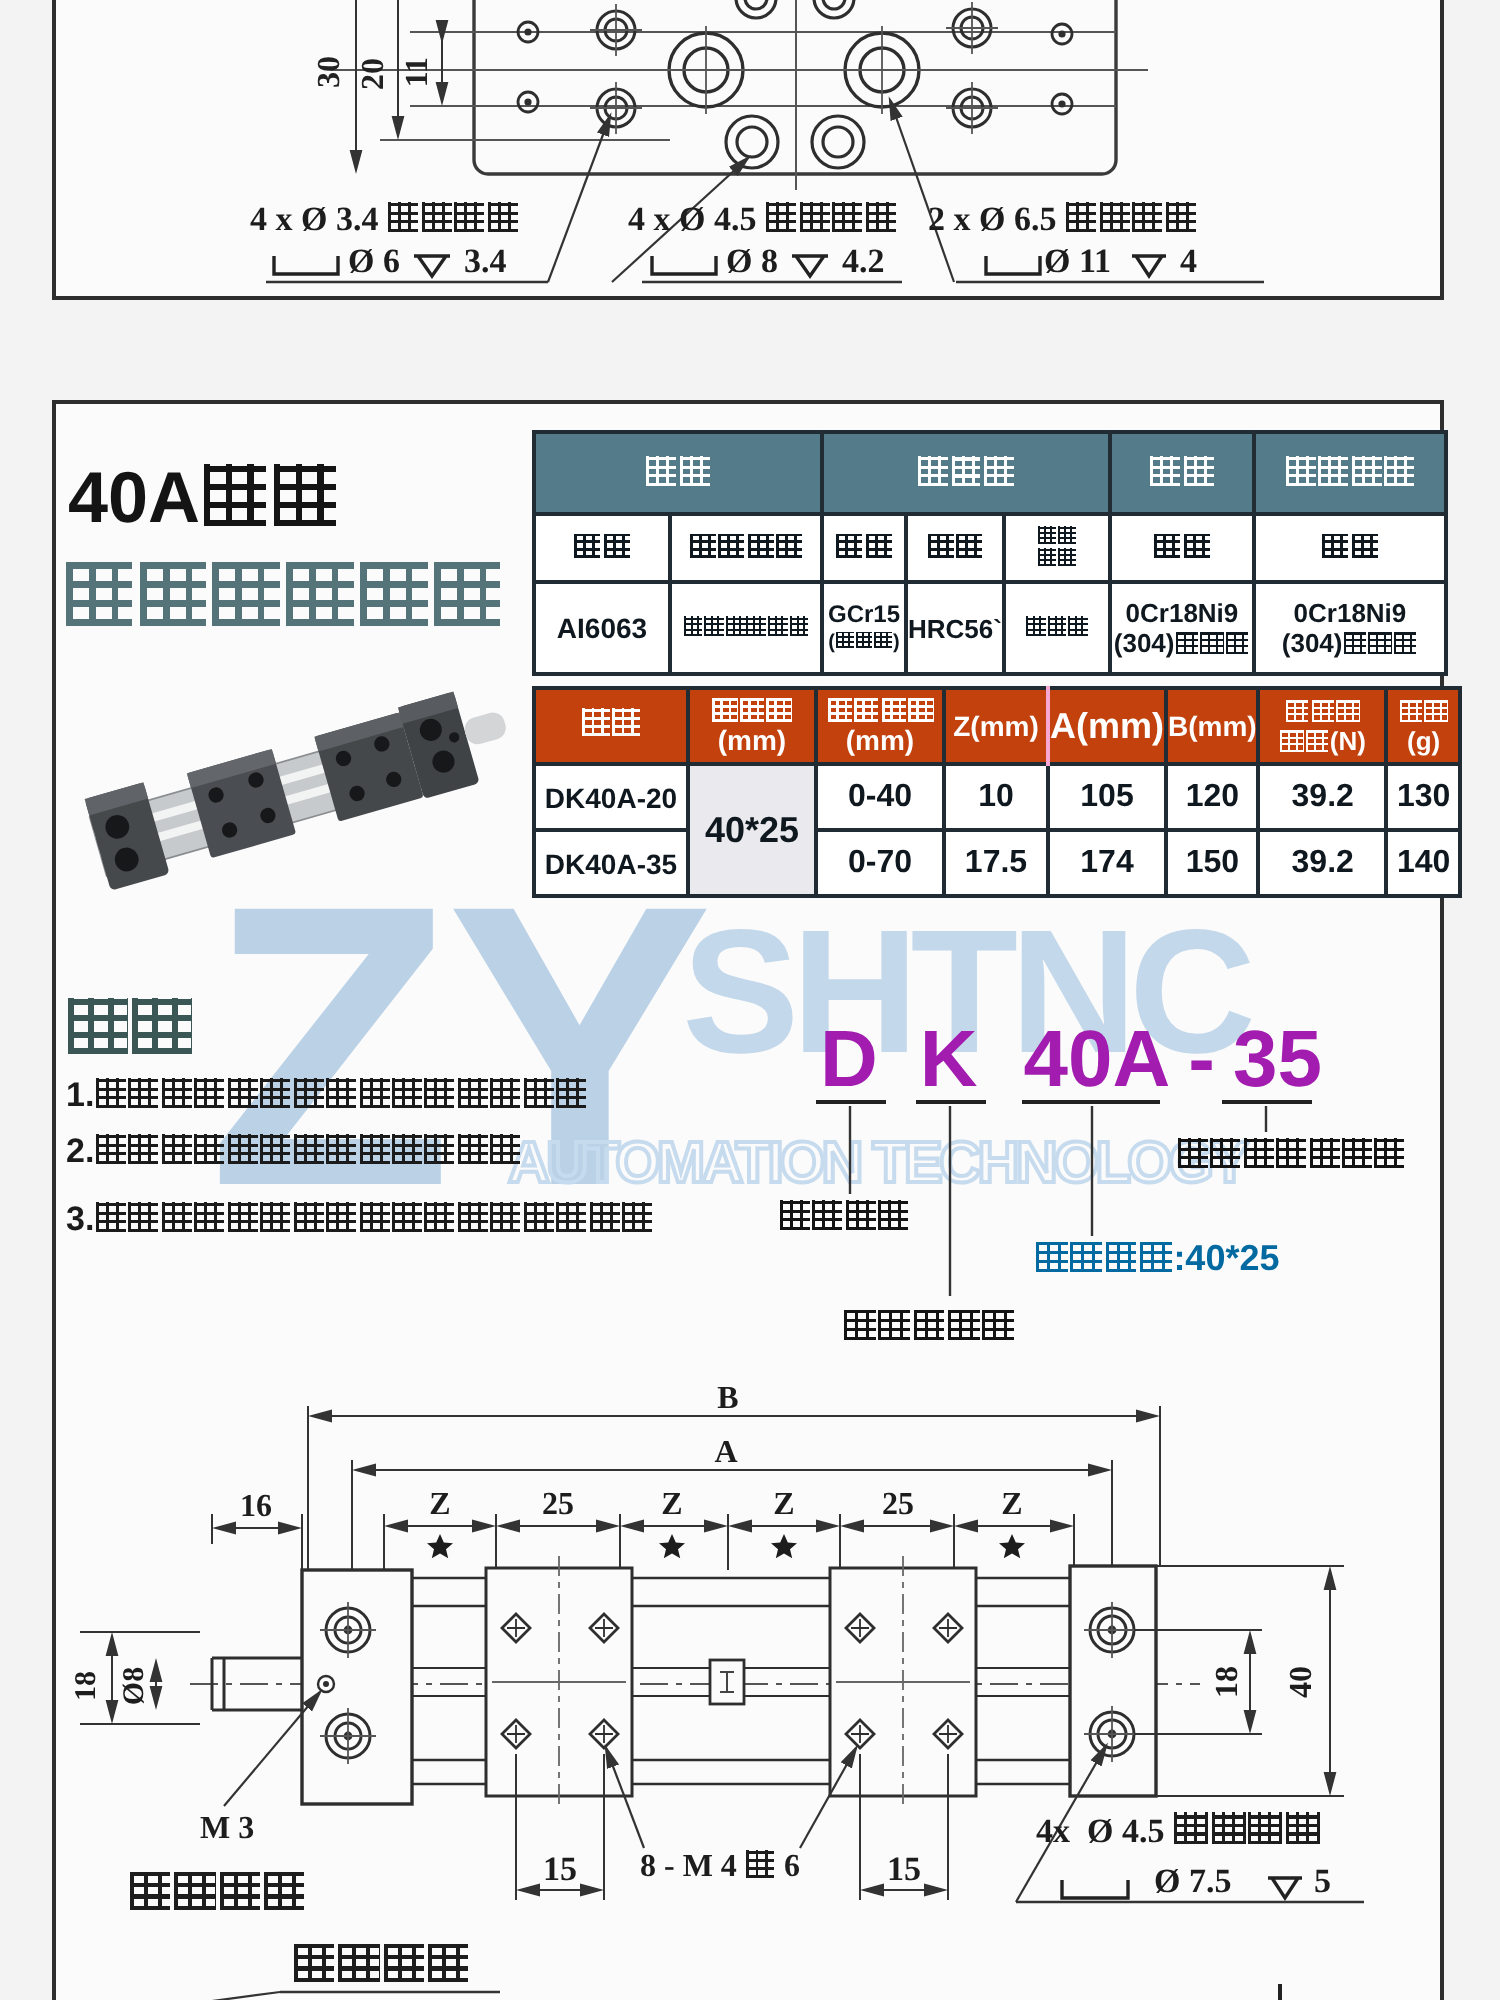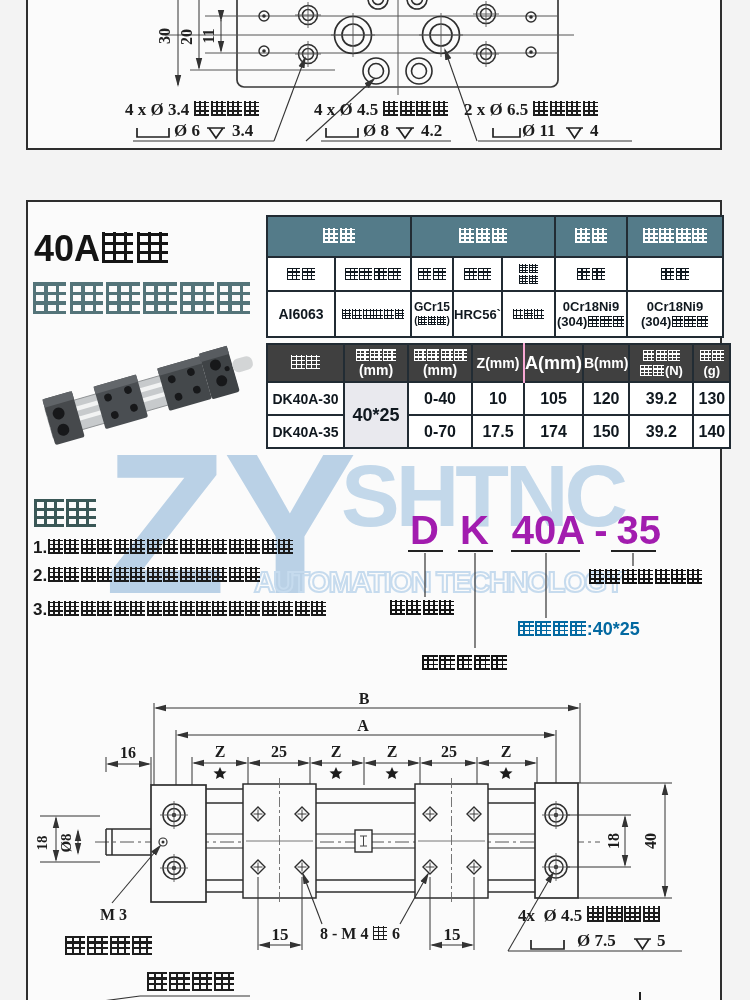--- a/index.html
+++ b/index.html
@@ -424,32 +424,32 @@
         <col style="width:77px">
         <col style="width:64px">
         <col style="width:64px">
         <col style="width:52px">
         <col style="width:48px">
         <col style="width:46px">
         <col style="width:64px">
         <col style="width:37px">
       </colgroup>
   <tbody>
-        <tr style="height:38px;background:#404040;color:#fff;font-weight:bold;">
+        <tr style="height:38px;background:#c2410c;color:#fff;font-weight:bold;">
     <td style="border-right:2px solid #222c34;font-size:16px;"><i class="cj"></i><i class="cj"></i></td>
     <td style="border-right:2px solid #222c34;font-size:14px;line-height:15px;"><i class="cj"></i><i class="cj"></i><i class="cj"></i><br>(mm)</td>
     <td style="border-right:2px solid #222c34;font-size:14px;line-height:15px;"><i class="cj"></i><i class="cj"></i><i class="cj"></i><i class="cj"></i><br>(mm)</td>
     <td style="border-right:2px solid #f9a8d4;font-size:14px;">Z(mm)</td>
     <td style="border-right:2px solid #222c34;font-size:18px;">A(mm)</td>
     <td style="border-right:2px solid #222c34;font-size:14px;">B(mm)</td>
     <td style="border-right:2px solid #222c34;font-size:13px;line-height:15px;"><i class="cj"></i><i class="cj"></i><i class="cj"></i><br><i class="cj"></i><i class="cj"></i>(N)</td>
     <td style="font-size:13px;line-height:15px;"><i class="cj"></i><i class="cj"></i><br>(g)</td>
   </tr>
   <tr style="height:33px;color:#10181f;font-weight:bold;font-size:16px;">
-    <td style="border:2px solid #212b33;font-size:14px;">DK40A-30</td>
+    <td style="border:2px solid #212b33;font-size:14px;">DK40A-20</td>
     <td rowspan="2" style="border:2px solid #212b33;font-size:18px;background:#e9e9ee;">40*25</td>
     <td style="border:2px solid #212b33;">0-40</td>
     <td style="border:2px solid #212b33;">10</td>
     <td style="border:2px solid #212b33;">105</td>
     <td style="border:2px solid #212b33;">120</td>
     <td style="border:2px solid #212b33;">39.2</td>
     <td style="border:2px solid #212b33;">130</td>
   </tr>
   <tr style="height:33px;color:#10181f;font-weight:bold;font-size:16px;">
     <td style="border:2px solid #212b33;font-size:14px;">DK40A-35</td>

